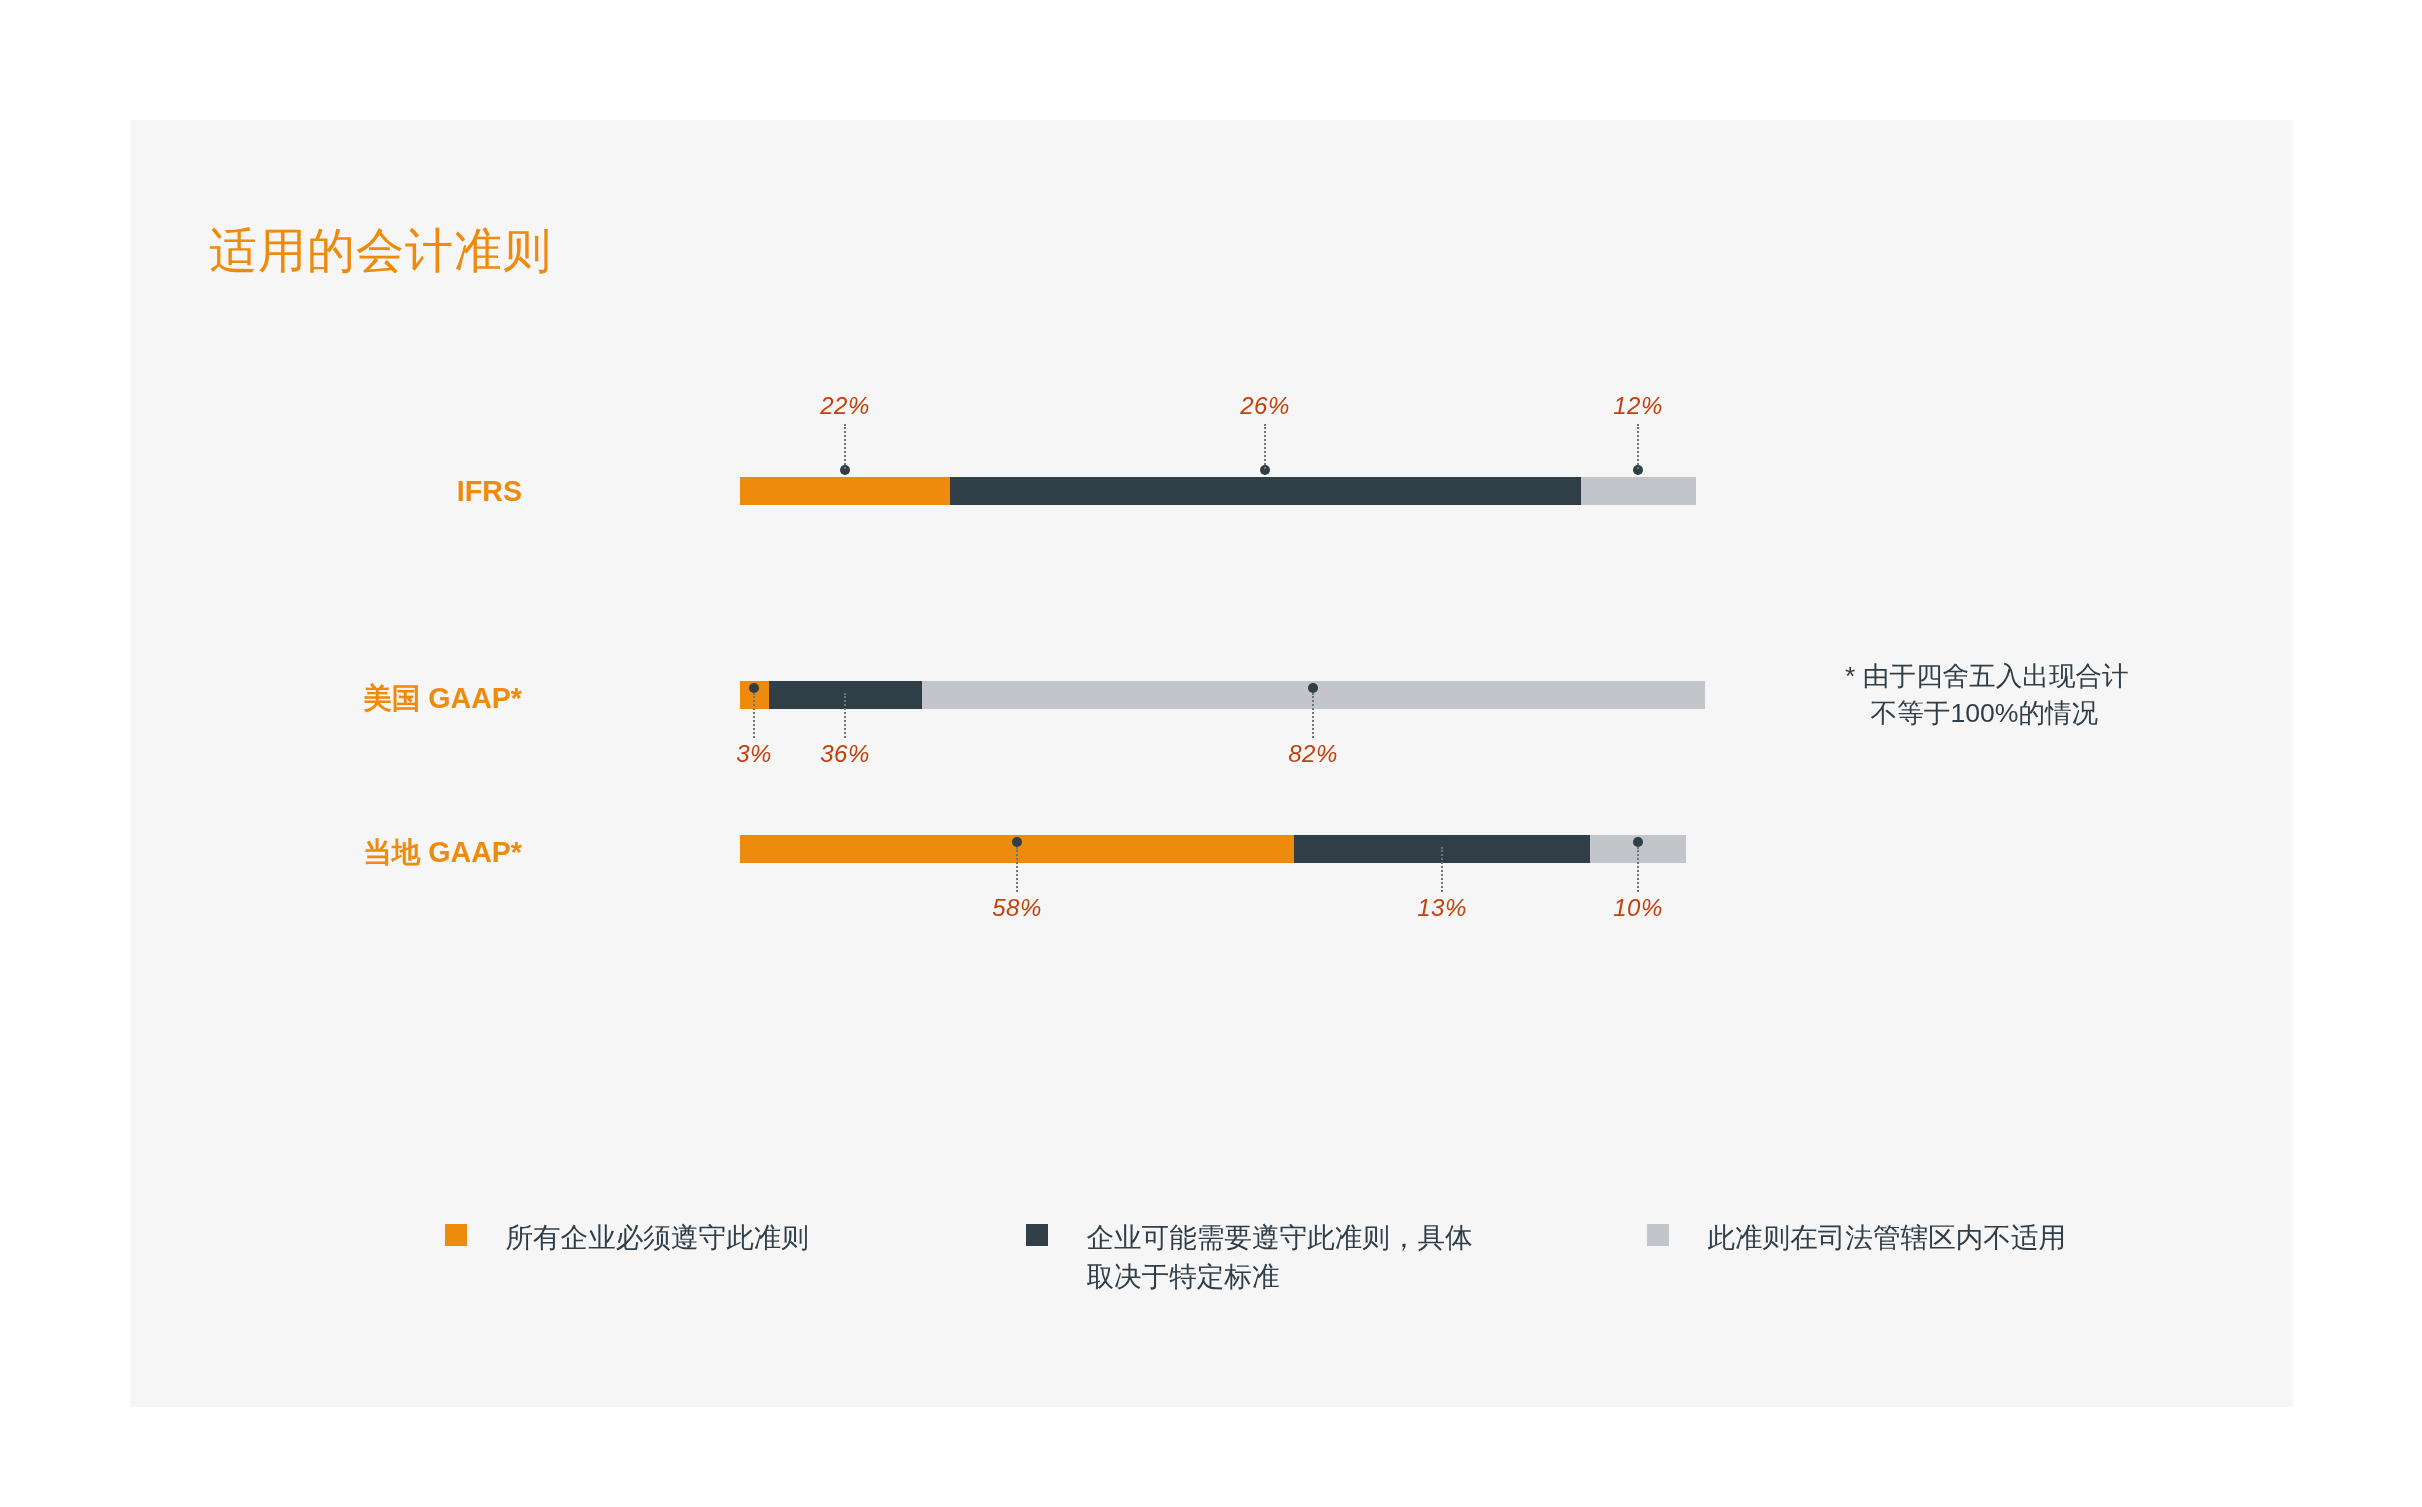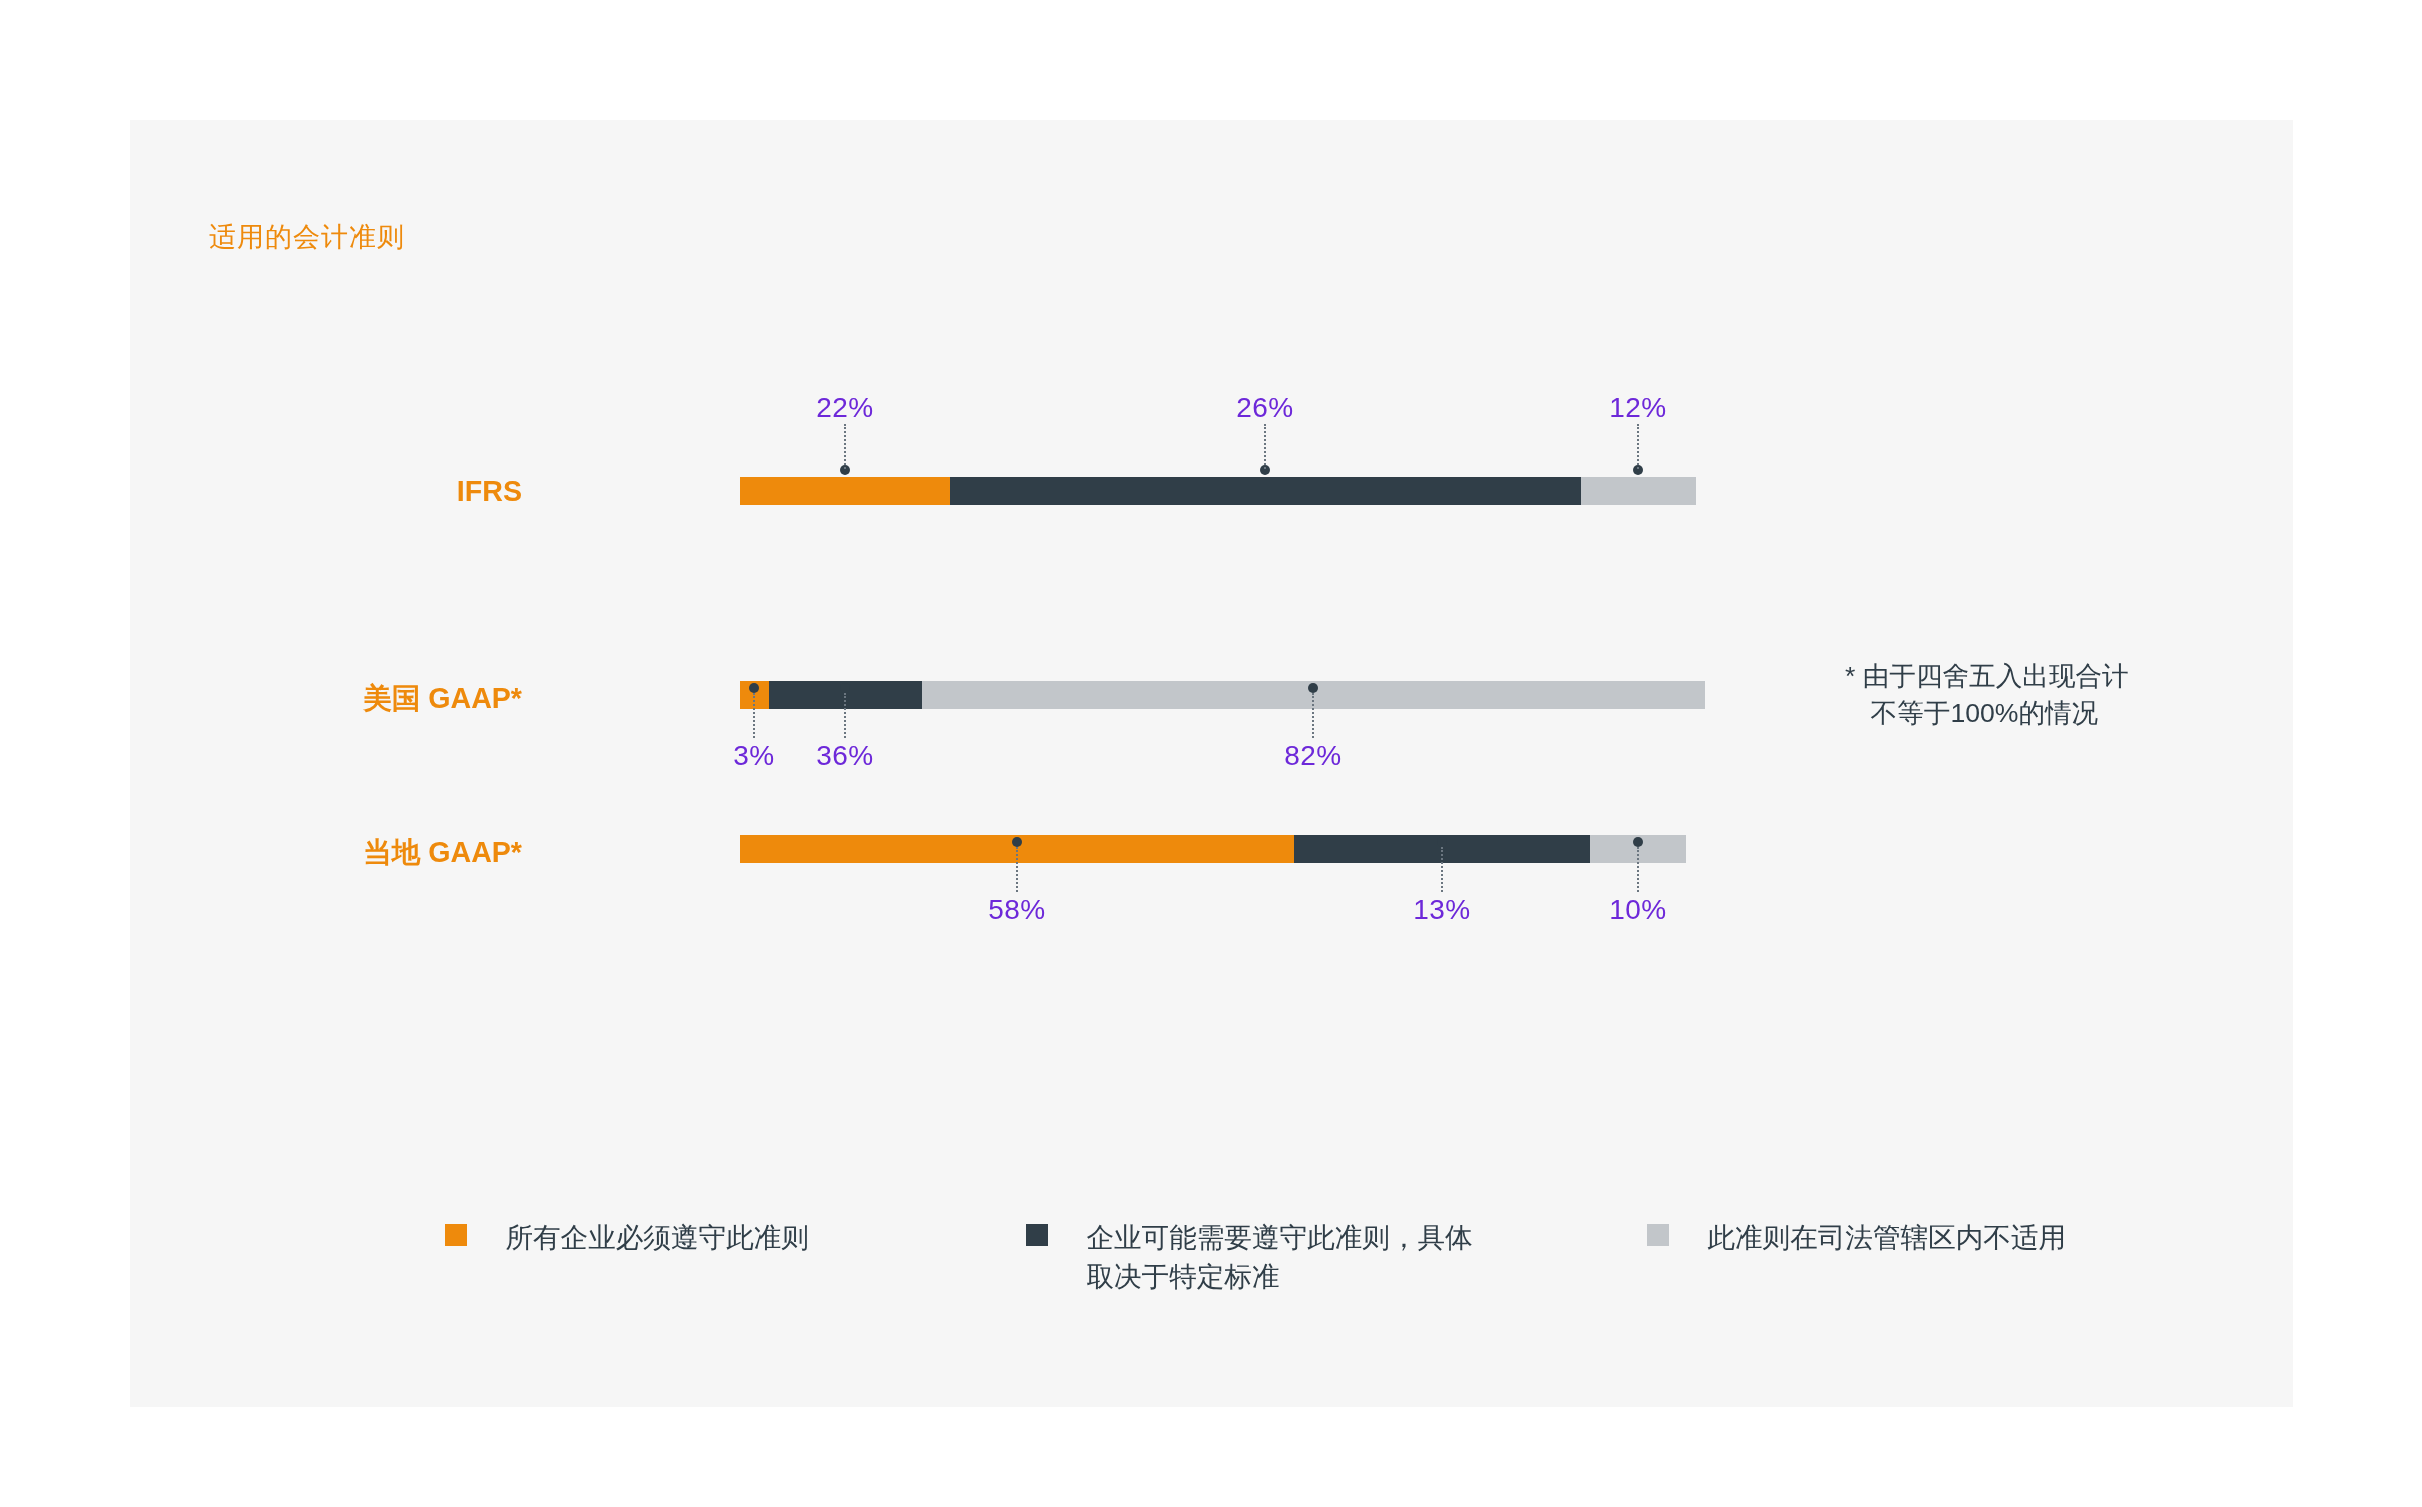--- a/index.html
+++ b/index.html
@@ -21,21 +21,21 @@
     width: 2163px;
     height: 1287px;
     background: #f6f6f6;
   }
 
   
   #chart-title {
     position: absolute;
     left: 79px;
     top: 99px;
-    font-size: 27px;
+    font-size: 48px;
     font-weight: 400;
     color: #ee8a0c;
     letter-spacing: 1px;
     white-space: nowrap;
   }
 
   
   .row {
     position: absolute;
     left: 0;
@@ -79,25 +79,26 @@
     background: #303e48;
   }
   .callout .stem {
     position: absolute;
     left: -1px;
     width: 2px;
     border-left: 2px dotted #6b7680;
   }
   .callout .val {
     position: absolute;
-    font-size: 28px;
-    color: #6d28d9;
+    font-size: 24px;
+    color: #c2410c;
     white-space: nowrap;
     transform: translateX(-50%);
     letter-spacing: 0.5px;
+    font-style: italic;
   }
 
   
   .callout.above .val  { top: -85px; }
   .callout.above .stem { top: -53px; height: 45px; }
   .callout.above .dot  { top: -11.8px; }
 
   
   .callout.below .dot  { top: 2px; }
   .callout.below .stem { top: 11.8px; height: 45px; }

